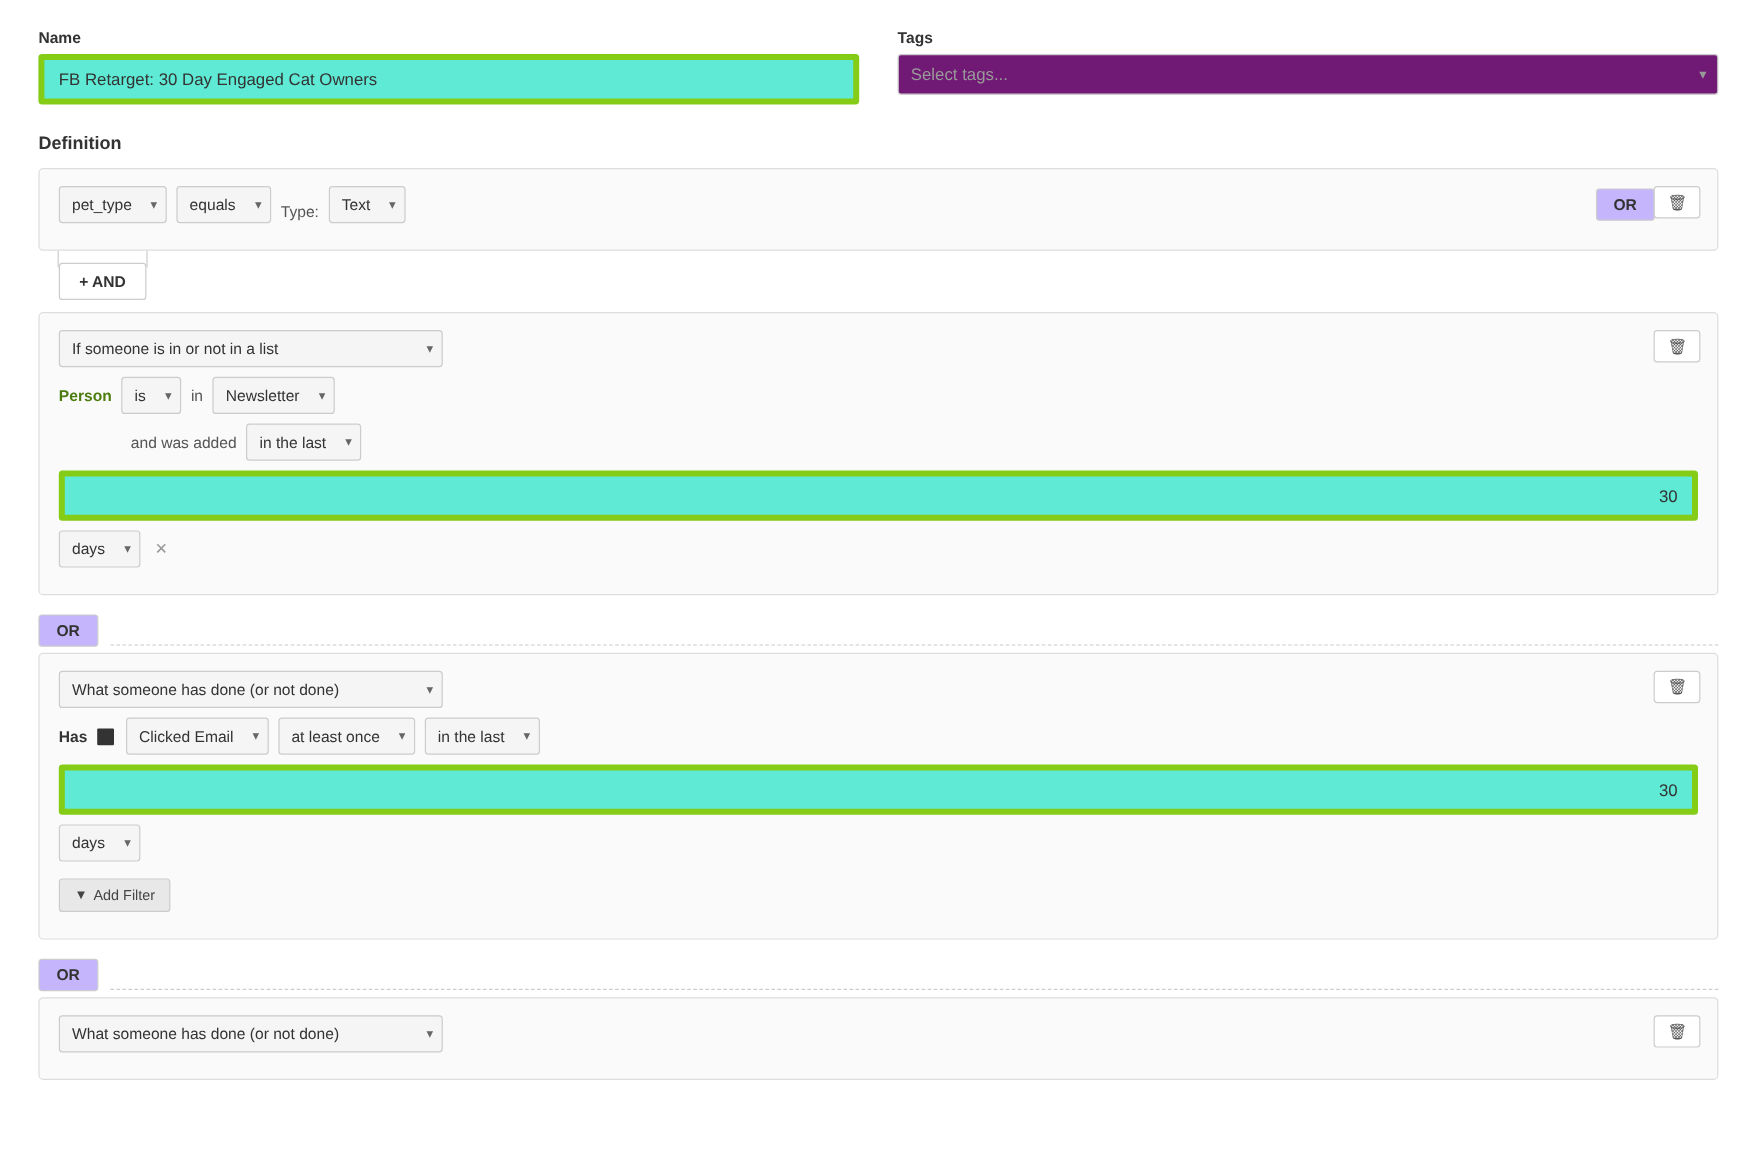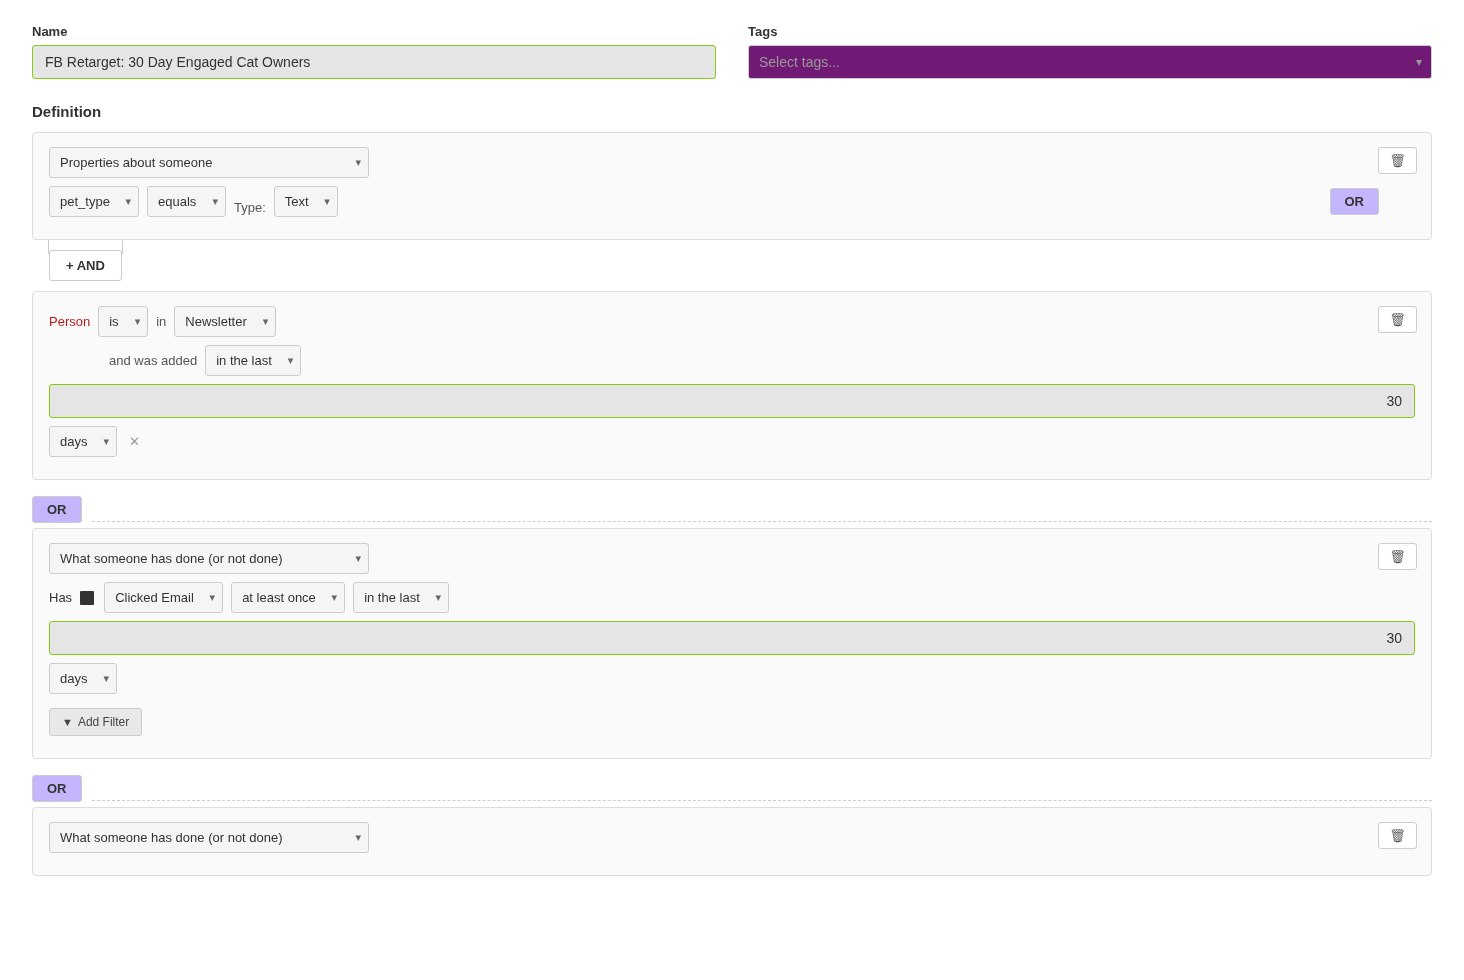--- a/index.html
+++ b/index.html
@@ -23,25 +23,25 @@
     }
     .top-row .name-group {
       flex: 1;
     }
     .top-row .tags-group {
       flex: 1;
     }
     input[type="text"] {
       width: 100%;
       padding: 8px 12px;
-      border: 1px solid #84cc16;
+      border: 5px solid #84cc16;
       border-radius: 3px;
       font-size: 14px;
       color: #333;
-      background: #e5e5e5;
+      background: #5eead4;
     }
     .select-wrapper {
       position: relative;
       display: inline-flex;
       align-items: center;
     }
     .select-wrapper select {
       appearance: none;
       -webkit-appearance: none;
       background: #f5f5f5;
@@ -138,28 +138,28 @@
     .number-input {
       padding: 7px 10px;
       border: 1px solid #ccc;
       border-radius: 3px;
       font-size: 13px;
       width: 70px;
       text-align: right;
     }
     .has-label {
       font-size: 13px;
-      font-weight: 400;
+      font-weight: 700;
       color: #333;
       white-space: nowrap;
     }
     .person-label {
       font-size: 13px;
-      font-weight: 400;
-      color: #b91c1c;
+      font-weight: 700;
+      color: #4d7c0f;
       white-space: nowrap;
     }
     .in-label {
       font-size: 13px;
       color: #555;
       white-space: nowrap;
     }
     .added-label {
       font-size: 13px;
       color: #555;
@@ -253,27 +253,20 @@
         <option value="">Select tags...</option>
       </select>
     </div>
   </div>
 </div>
 
 <div class="section-label">Definition</div>
 
 <div class="condition-block">
   <div class="condition-row">
-    <div class="select-wrapper select-category">
-      <select class="select-category">
-        <option>Properties about someone</option>
-      </select>
-    </div>
-  </div>
-  <div class="condition-row">
     <div class="select-wrapper">
       <select class="select-sm-150">
         <option>pet_type</option>
       </select>
     </div>
     <div class="select-wrapper">
       <select class="select-sm-150">
         <option>equals</option>
       </select>
     </div>
@@ -289,20 +282,27 @@
 </div>
 
 <div class="and-section">
   <div style="width:1px; height:14px; background:#ccc; margin-left:0;"></div>
   <button class="and-btn">+ AND</button>
   <div style="width:1px; height:14px; background:#ccc; margin-left:0;"></div>
 </div>
 
 <div class="condition-block">
   <div class="condition-row">
+    <div class="select-wrapper select-category">
+      <select class="select-category">
+        <option>If someone is in or not in a list</option>
+      </select>
+    </div>
+  </div>
+  <div class="condition-row">
     <span class="person-label">Person</span>
     <div class="select-wrapper">
       <select class="select-person-action">
         <option>is</option>
       </select>
     </div>
     <span class="in-label">in</span>
     <div class="select-wrapper">
       <select class="select-newsletter">
         <option>Newsletter</option>

